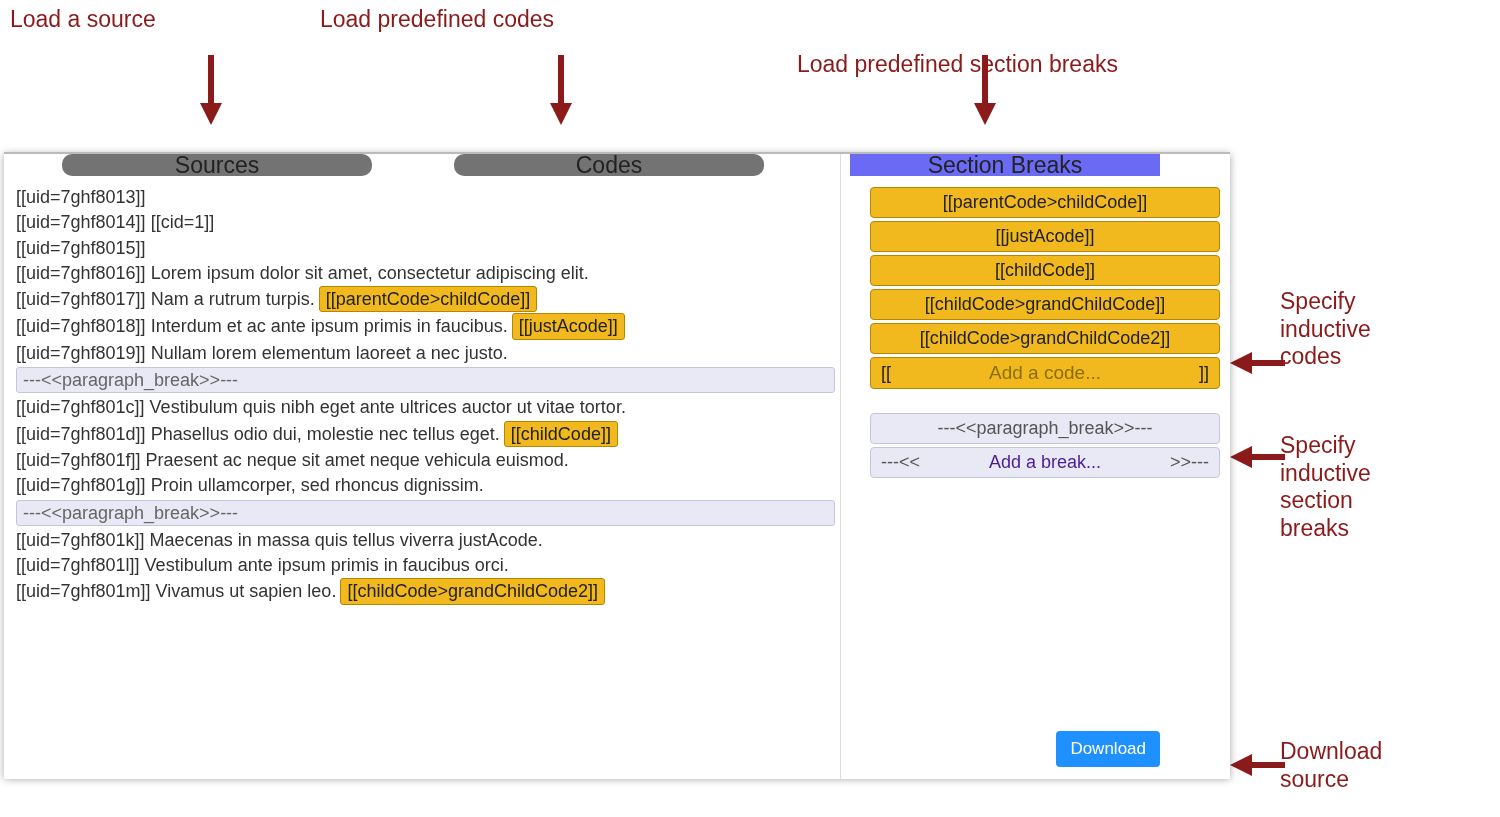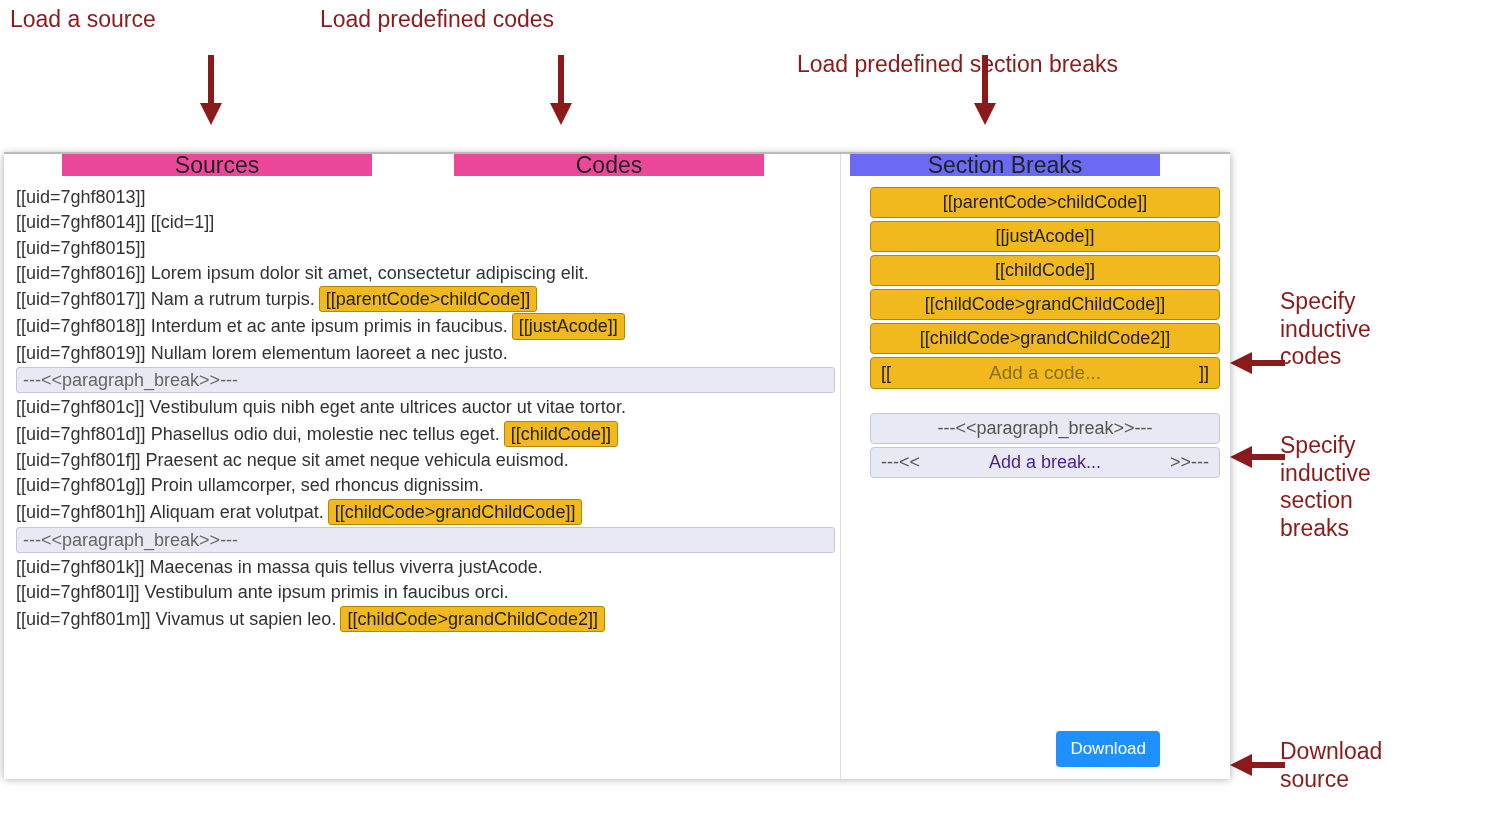--- a/index.html
+++ b/index.html
@@ -13,21 +13,21 @@
   .arrow-left .shaft{position:absolute;left:18px;top:8px;height:6px;right:0;background:#8b1a1a;}
   .arrow-left .head{position:absolute;left:0;top:0;width:0;height:0;border-top:11px solid transparent;border-bottom:11px solid transparent;border-right:22px solid #8b1a1a;}
   .arrow-up{position:absolute;width:22px;height:70px;}
   .arrow-up .shaft{position:absolute;left:8px;bottom:0;width:6px;height:54px;background:#8b1a1a;}
   .arrow-up .head{position:absolute;left:0;top:0;width:0;height:0;border-left:11px solid transparent;border-right:11px solid transparent;border-bottom:22px solid #8b1a1a;}
   .app-frame{position:absolute;left:4px;top:154px;right:270px;height:625px;background:#fff;
     box-shadow:0 0 8px rgba(0,0,0,.35);}
   .top-strip{position:absolute;top:-2px;left:0;right:0;height:2px;background:#bbb;}
   .tab-btn{position:absolute;top:0;height:22px;display:flex;align-items:center;justify-content:center;
     font-size:23px;color:#222;font-weight:400;cursor:pointer;}
-  .tab-btn.green{background:#ec4899;}
+  .tab-btn.green{background:#737373;border-radius:10px;}
   .tab-btn.purple{background:#6a6af5;}
   .source-panel{position:absolute;left:12px;top:30px;width:820px;font-size:18px;color:#333;line-height:1.35;}
   .src-line{white-space:nowrap;margin:1px 0;}
   .code-chip{display:inline-block;background:#f1b91d;border:1px solid #b58600;border-radius:3px;
     padding:0 6px;margin-left:4px;color:#222;}
   .break-line{background:#e9e9f6;border:1px solid #c5c5e0;border-radius:3px;
     color:#666;padding:0 6px;margin:2px 0;width:805px;}
   .side-panel{position:absolute;right:10px;top:30px;width:350px;}
   .code-pill{background:#f1b91d;border:1px solid #b58600;border-radius:4px;
     text-align:center;padding:4px 0;margin:3px 0;color:#222;font-size:18px;}
@@ -111,21 +111,20 @@
         <div class="src-line"><span>[[uid=7ghf8015]]</span></div>
         <div class="src-line"><span>[[uid=7ghf8016]]</span><span> Lorem ipsum dolor sit amet, consectetur adipiscing elit.</span></div>
         <div class="src-line"><span>[[uid=7ghf8017]]</span><span> Nam a rutrum turpis.</span><span class="code-chip">[[parentCode&gt;childCode]]</span></div>
         <div class="src-line"><span>[[uid=7ghf8018]]</span><span> Interdum et ac ante ipsum primis in faucibus.</span><span class="code-chip">[[justAcode]]</span></div>
         <div class="src-line"><span>[[uid=7ghf8019]]</span><span> Nullam lorem elementum laoreet a nec justo.</span></div>
         <div class="break-line">---&lt;&lt;paragraph_break&gt;&gt;---</div>
         <div class="src-line"><span>[[uid=7ghf801c]]</span><span> Vestibulum quis nibh eget ante ultrices auctor ut vitae tortor.</span></div>
         <div class="src-line"><span>[[uid=7ghf801d]]</span><span> Phasellus odio dui, molestie nec tellus eget.</span><span class="code-chip">[[childCode]]</span></div>
         <div class="src-line"><span>[[uid=7ghf801f]]</span><span> Praesent ac neque sit amet neque vehicula euismod.</span></div>
         <div class="src-line"><span>[[uid=7ghf801g]]</span><span> Proin ullamcorper, sed rhoncus dignissim.</span></div>
-        <div class="src-line"><span>[[uid=7ghf801h]]</span><span> Aliquam erat volutpat.</span><span class="code-chip">[[childCode&gt;grandChildCode]]</span></div>
         <div class="break-line">---&lt;&lt;paragraph_break&gt;&gt;---</div>
         <div class="src-line"><span>[[uid=7ghf801k]]</span><span> Maecenas in massa quis tellus viverra justAcode.</span></div>
         <div class="src-line"><span>[[uid=7ghf801l]]</span><span> Vestibulum ante ipsum primis in faucibus orci.</span></div>
         <div class="src-line"><span>[[uid=7ghf801m]]</span><span> Vivamus ut sapien leo.</span><span class="code-chip">[[childCode&gt;grandChildCode2]]</span></div>
       </div>
 
     <div class="side-panel" id="side-panel">
         <div class="code-pill">[[parentCode&gt;childCode]]</div>
         <div class="code-pill">[[justAcode]]</div>
         <div class="code-pill">[[childCode]]</div>

